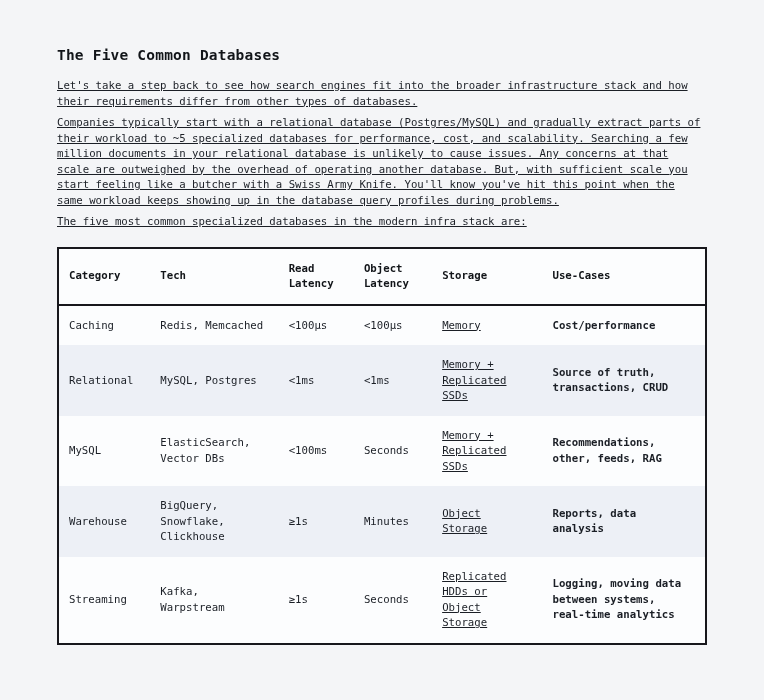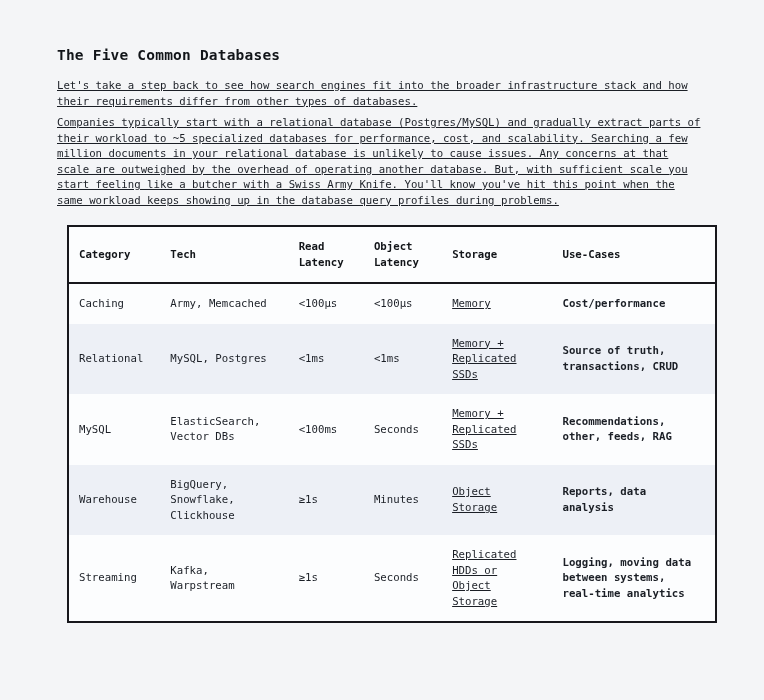--- a/index.html
+++ b/index.html
@@ -32,21 +32,20 @@
   }
   table.db-table {
     margin-top: 17px;
     width: 650px;
     border-collapse: collapse;
     table-layout: fixed;
     border: 2px solid #17171c;
     background: #fcfdfe;
     font-size: 10.7px;
     line-height: 15.5px;
-    margin-left: 10px;
   }
   col.c1 { width: 92px; }
   col.c2 { width: 128px; }
   col.c3 { width: 75px; }
   col.c4 { width: 78px; }
   col.c5 { width: 110px; }
   col.c6 { width: 163px; }
   thead th {
     text-align: left;
     font-weight: bold;
@@ -74,20 +73,21 @@
   <h1 class="page-title">The Five Common Databases</h1>
 
   <p class="para">Let's take a step back to see how search engines fit into the broader infrastructure stack and how
 their requirements differ from other types of databases.</p>
   <p class="para">Companies typically start with a relational database (Postgres/MySQL) and gradually extract parts of
 their workload to ~5 specialized databases for performance, cost, and scalability. Searching a few
 million documents in your relational database is unlikely to cause issues. Any concerns at that
 scale are outweighed by the overhead of operating another database. But, with sufficient scale you
 start feeling like a butcher with a Swiss Army Knife. You'll know you've hit this point when the
 same workload keeps showing up in the database query profiles during problems.</p>
+  <p class="para">The five most common specialized databases in the modern infra stack are:</p>
 
   <table class="db-table">
     <colgroup>
       <col class="c1">
         <col class="c2">
         <col class="c3">
         <col class="c4">
         <col class="c5">
         <col class="c6">
     </colgroup>
@@ -97,21 +97,21 @@
         <th>Tech</th>
         <th>Read Latency</th>
         <th>Object Latency</th>
         <th>Storage</th>
         <th>Use-Cases</th>
       </tr>
     </thead>
     <tbody>
       <tr class="row-white">
         <td>Caching</td>
-        <td>Army, Memcached</td>
+        <td>Redis, Memcached</td>
         <td>&lt;100µs</td>
         <td>&lt;100µs</td>
         <td class="storage-cell">Memory</td>
         <td class="usecases-cell">Cost/performance</td>
       </tr>
       <tr class="row-alt">
         <td>Relational</td>
         <td>MySQL, Postgres</td>
         <td>&lt;1ms</td>
         <td>&lt;1ms</td>

